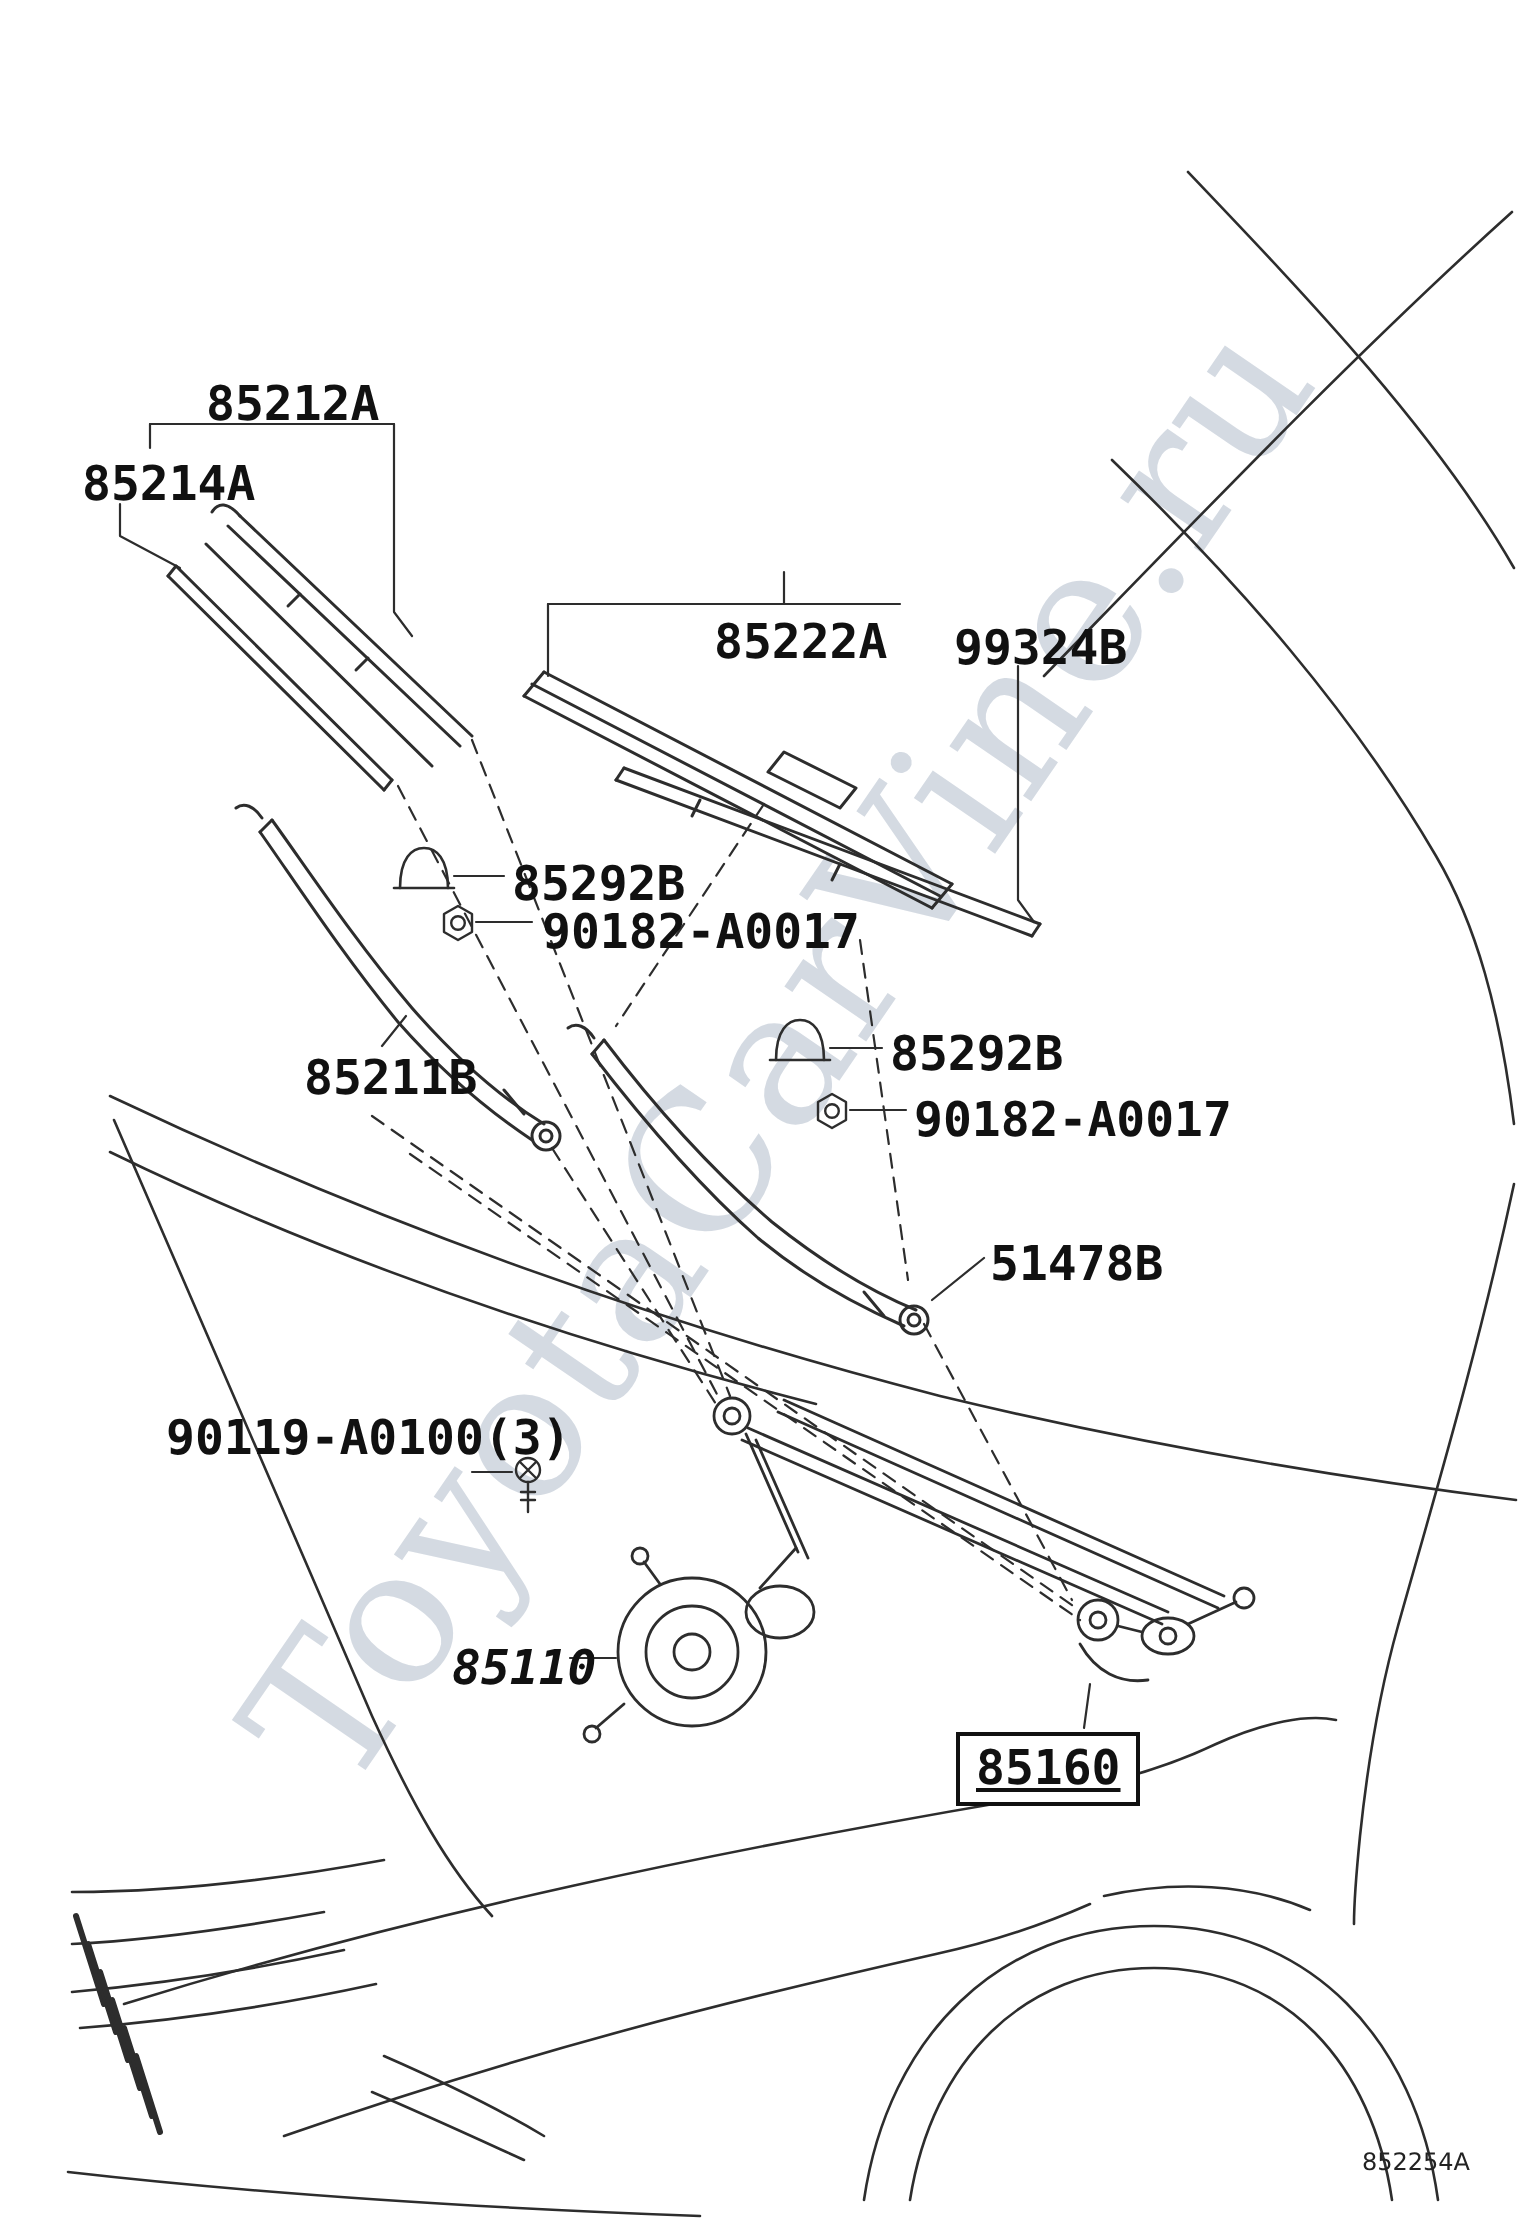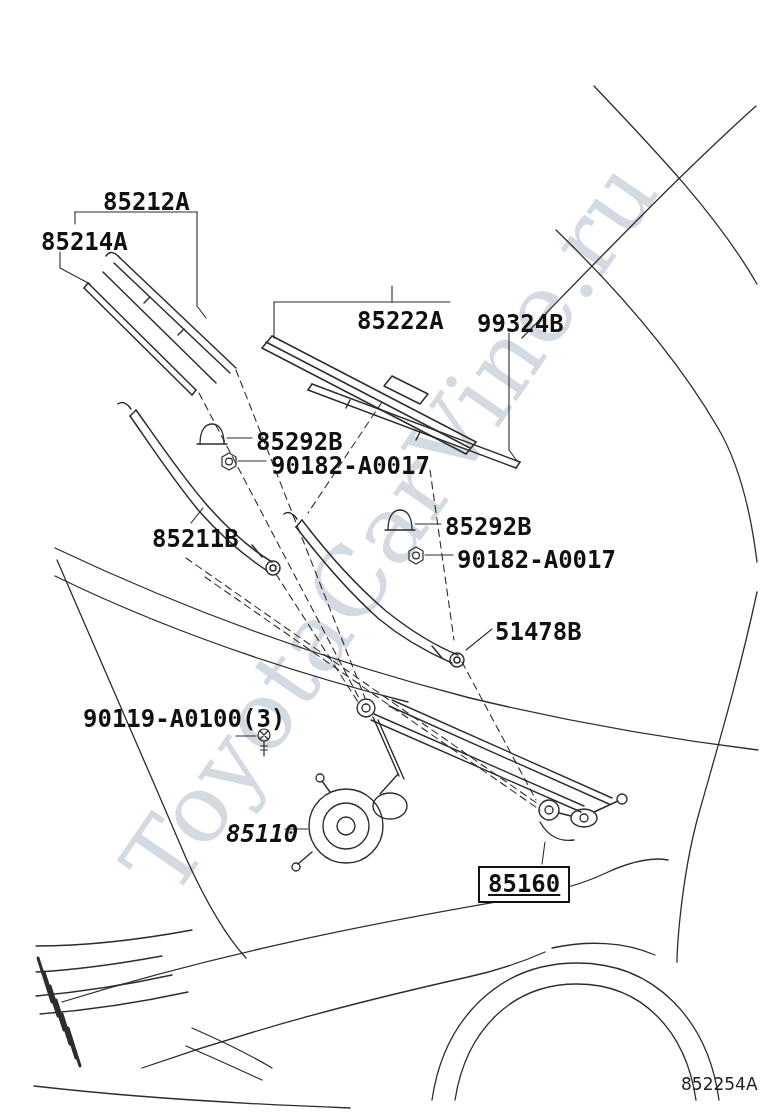--- a/index.html
+++ b/index.html
@@ -23,21 +23,21 @@
     position:absolute; font-family:"DejaVu Sans Mono", monospace;
     font-weight:bold; font-size:24px; color:#111;
     white-space:nowrap; cursor:pointer;
   }
   .boxed {
     border:2px solid #111; background:#ffffff;
     padding:2px 8px 3px 8px;
   }
   .drawing-code {
     position:absolute; font-family:"DejaVu Sans", sans-serif;
-    font-size:17px; color:#222; white-space:nowrap;
+    font-size:12px; color:#222; white-space:nowrap;
   }
 </style>
 </head>
 <body>
 
 <div class="stage">
 
   <div class="watermark">ToyotaCarVine.ru</div>
 
   <svg class="art" width="760" height="1112" viewBox="0 0 760 1112">

